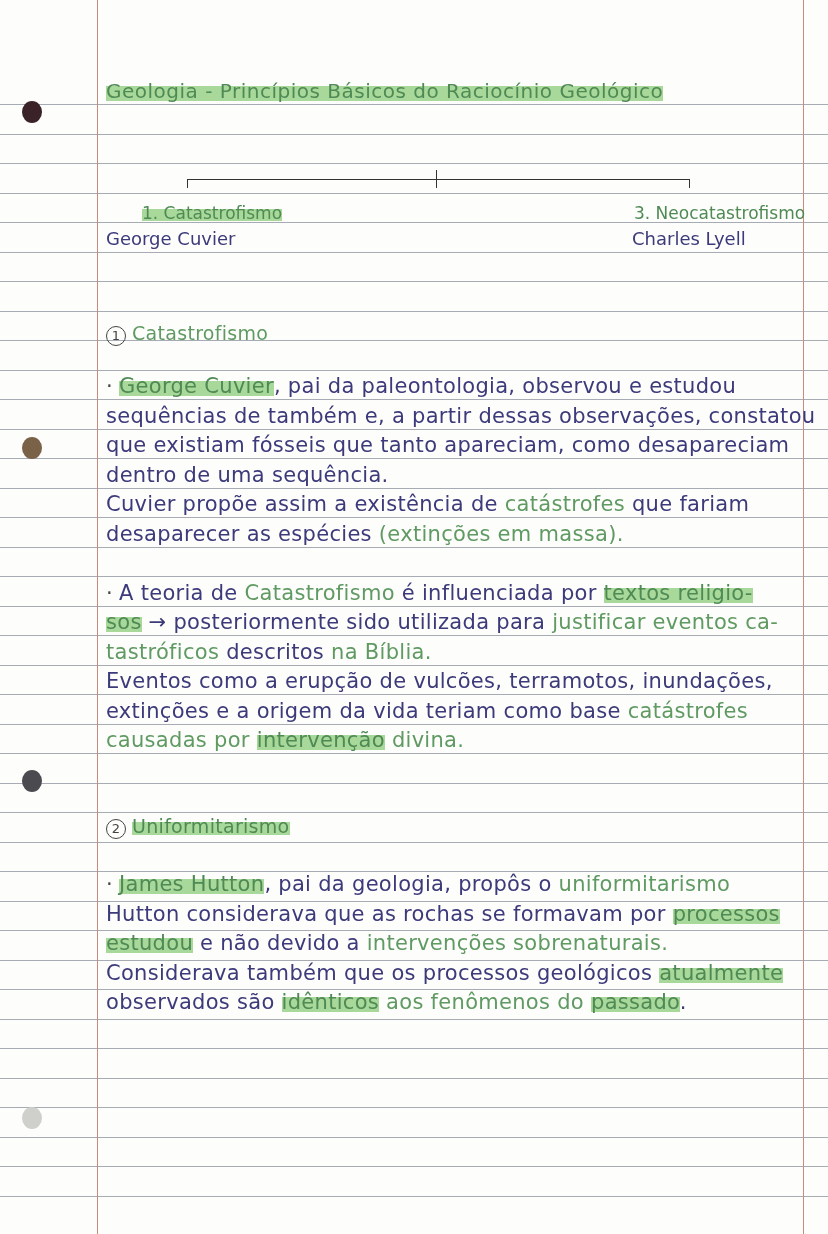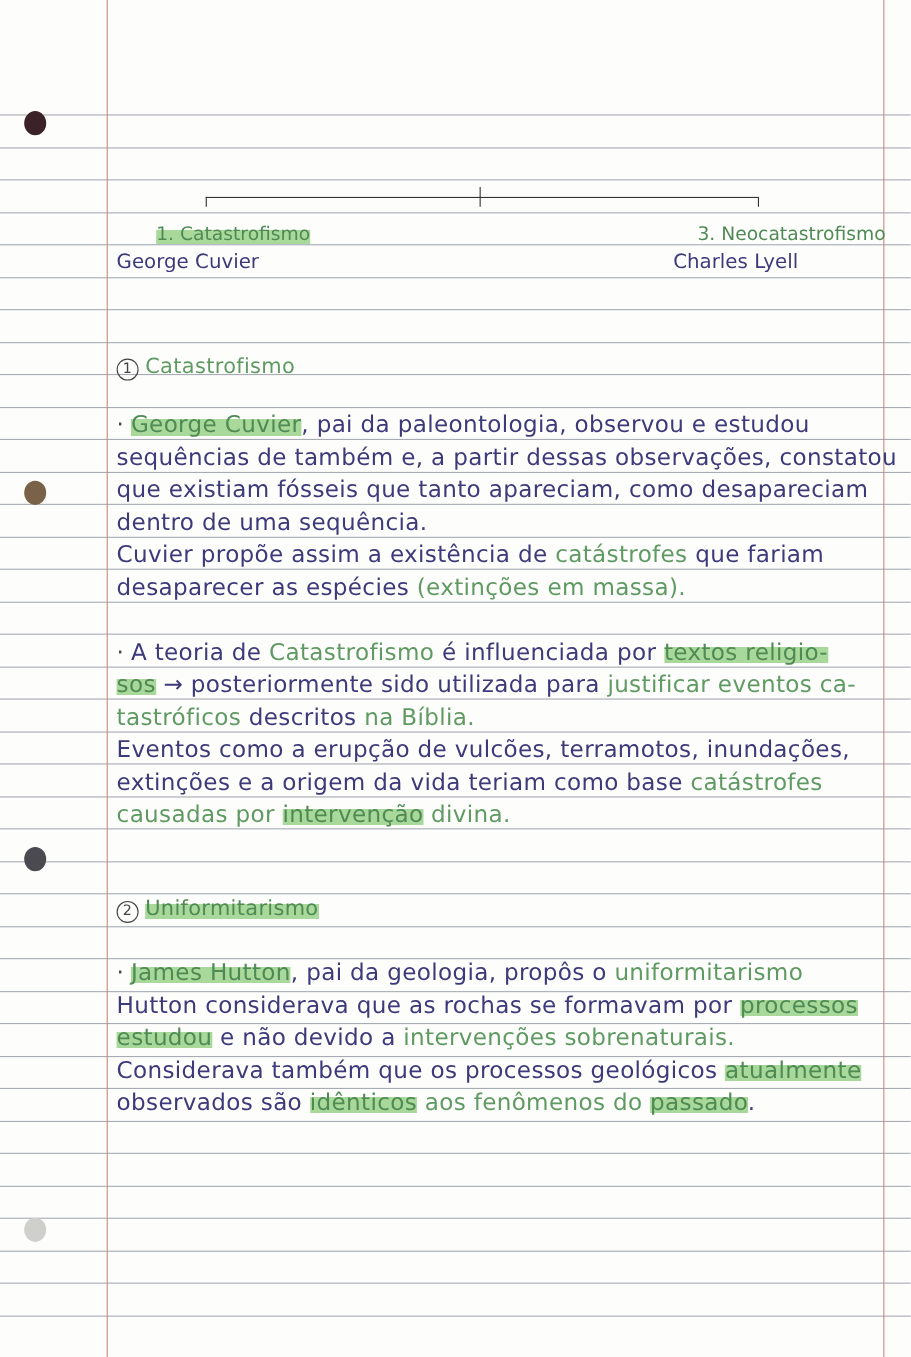--- a/index.html
+++ b/index.html
@@ -94,33 +94,36 @@
     </div>
   <div class="margin-left"></div>
   <div class="margin-right"></div>
   <div id="holes">
       <div class="hole" style="top: 101px; background: rgb(58, 34, 40);"></div>
       <div class="hole" style="top: 437px; background: rgb(122, 98, 72);"></div>
       <div class="hole" style="top: 770px; background: rgb(74, 74, 80);"></div>
       <div class="hole" style="top: 1107px; background: rgb(207, 207, 203);"></div>
     </div>
 
+  <div class="line title" style="top:80px;">
+    <span class="hl">Geologia - Princípios Básicos do Raciocínio Geológico</span>
+  </div>
 
   <div class="tree-h" style="left:187px; top:179px; width:502px;"></div>
   <div class="tree-v" style="left:187px; top:179px; height:9px;"></div>
   <div class="tree-v" style="left:689px; top:179px; height:9px;"></div>
   <div class="tree-v" style="left:436px; top:170px; height:18px;"></div>
 
   <div class="col" style="left:106px; top:202px;">
     <div class="branch"><span class="hl">1. Catastrofismo</span></div>
     <div class="person" style="margin-top:4px;">George Cuvier</div>
   </div>
   <div class="col" style="left:598px; top:202px;">
     <div class="branch" style="color:#4f8a55;">3. Neocatastrofismo</div>
-    <div class="person" style="margin-top:4px; margin-left:14px;">Charles Lyell</div>
+    <div class="person" style="margin-top:4px; margin-left:34px;">Charles Lyell</div>
   </div>
 
   <div class="line" style="top:322px; font-size:19px;">
     <span class="circ">1</span><span class="green">Catastrofismo</span>
   </div>
   <div id="sec0">
       <div class="line" style="top: 375px;"><span class="bullet">·</span><span class="hl">George Cuvier</span><span>, pai da paleontologia, observou e estudou</span></div>
       <div class="line" style="top: 404.5px;"><span>sequências de também e, a partir dessas observações, constatou</span></div>
       <div class="line" style="top: 434px;"><span>que existiam fósseis que tanto apareciam, como desapareciam</span></div>
       <div class="line" style="top: 463.5px;"><span>dentro de uma sequência.</span></div>

